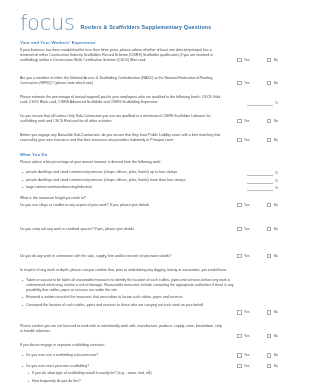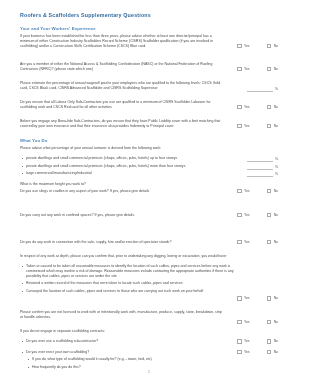--- a/index.html
+++ b/index.html
@@ -176,20 +176,21 @@
   .spacer-sm { height: 3px; }
   .spacer-md { height: 6px; }
   .spacer-lg { height: 9px; }
 </style>
 </head>
 <body>
 
 <div class="page">
 
   <div class="header">
+    <div class="logo">focus</div>
     <div class="doc-title">Roofers &amp; Scaffolders Supplementary Questions</div>
   </div>
 
   <div class="sec-head">Your and Your Workers' Experience</div>
 
   <div class="q-block taller">
     <p class="para">If your business has been established for less than three years, please advise whether at least one director/principal has a minimum of either Construction Industry Scaffolders Record Scheme (CISRS) Scaffolder qualification (if you are involved in scaffolding) and/or a Construction Skills Certification Scheme (CSCS) Blue card.</p>
     <div class="answers b2">
       <label class="ans">
         <span class="chk"></span>

